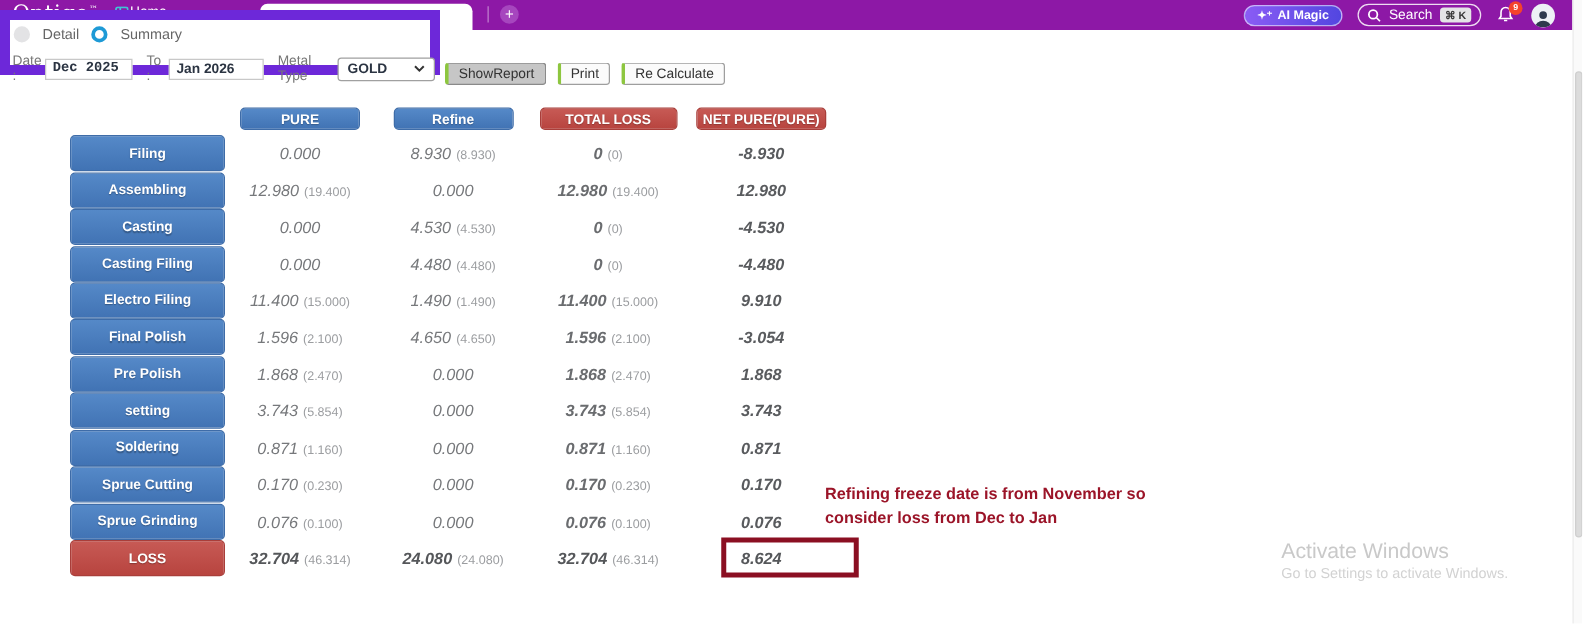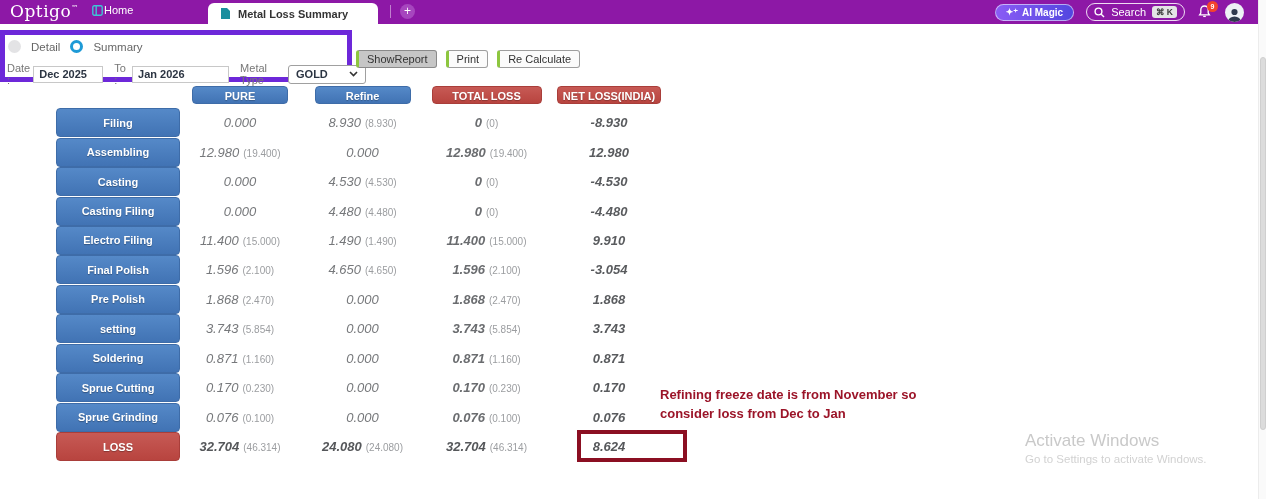--- a/index.html
+++ b/index.html
@@ -18,21 +18,21 @@
   .hdr-right { position:absolute; right:14px; top:0; height:24px; display:flex; align-items:center; gap:12px; }
   .ai-magic { height:17px; border-radius:9px; background:linear-gradient(90deg,#8A5CF5,#5246E0); border:1px solid rgba(255,255,255,.55); color:#fff; font-size:10px; font-weight:bold; display:flex; align-items:center; gap:4px; padding:0 10px; cursor:pointer; }
   .sparkle { font-size:9px; }
   .search-pill { height:18px; border-radius:10px; border:1px solid rgba(255,255,255,.85); display:flex; align-items:center; gap:6px; padding:0 7px; color:#fff; font-size:11px; cursor:pointer; }
   .kbd { background:#E4E4E6; border-radius:3px; color:#3a3a3a; font-size:8.5px; font-weight:bold; padding:1px 4px; }
   .bell-wrap { position:relative; width:16px; height:16px; cursor:pointer; }
   .badge { position:absolute; top:-3px; right:-5px; min-width:11px; height:11px; border-radius:6px; background:#F4432C; color:#fff; font-size:7px; font-weight:bold; text-align:center; line-height:11px; }
   .avatar { width:19px; height:19px; border-radius:50%; background:#EDF1F5; overflow:hidden; display:flex; align-items:flex-end; justify-content:center; cursor:pointer; }
 
   
-  .filter-box { position:absolute; left:0; top:30px; width:352px; height:52px; border:5px solid #6d28d9; background:#fff; }
+  .filter-box { position:absolute; left:0; top:8px; width:352px; height:52px; border:8px solid #6d28d9; background:#fff; }
   .radio-row { position:absolute; left:3px; top:5px; display:flex; align-items:center; gap:10px; font-size:11.5px; color:#666; }
   .radio { width:13px; height:13px; border-radius:50%; cursor:pointer; }
   .radio.off { background:#E3E3E5; }
   .radio.on { background:#fff; border:3.5px solid #1E9AD6; }
   .fields-row { position:absolute; left:2px; top:27px; display:flex; align-items:center; font-size:11px; color:#777; }
   .fld-input { height:17px; border:1px solid #C8C8C8; font-size:11px; font-weight:bold; color:#2B3442; padding:0 5px; font-family:"Liberation Sans", sans-serif; }
   .sel { height:19px; border:1px solid #A0A0A0; border-radius:3px; display:flex; align-items:center; justify-content:space-between; padding:0 7px; width:95px; font-size:11px; font-weight:bold; color:#2B3442; cursor:pointer; background:#fff; }
   .action-btns { position:absolute; left:356px; top:50px; display:flex; gap:9px; }
   .a-btn { height:18px; border:1px solid #9E9E9E; border-left:3px solid #8DC63F; border-radius:3px; font-size:11px; color:#333; padding:0 8px; cursor:pointer; font-family:"Liberation Sans", sans-serif; background:#FBFBFB; }
   .a-btn.gray { background:#C6C6C6; border-color:#8A8A8A; border-left-color:#8DC63F; }
@@ -124,23 +124,23 @@
 
   <div class="filter-box">
     <div class="radio-row">
       <span class="radio off"></span>
       <span>Detail</span>
       <span class="radio on"></span>
       <span>Summary</span>
     </div>
     <div class="fields-row">
       <span>Date :</span>
-      <input class="fld-input" style="width: 70px; margin-left: 3px;" value="Dec 2025">
+      <input class="fld-input" style="width: 70px; margin-left: 3px; font-family: Liberation Mono, monospace;" value="Dec 2025">
       <span style="margin-left:11px;">To :</span>
-      <input class="fld-input" style="width: 97px; margin-left: 4px;" value="Jan 2026">
+      <input class="fld-input" style="width: 76px; margin-left: 4px;" value="Jan 2026">
       <span style="margin-left:11px;">Metal Type</span>
       <div class="sel" style="margin-left:6px;">
         <span>GOLD</span>
         <svg width="9" height="6" viewBox="0 0 9 6">
             <polyline points="1,1 4.5,4.5 8,1" fill="none" stroke="#333" stroke-width="1.6"></polyline>
           </svg>
       </div>
     </div>
   </div>
   <div class="action-btns">
@@ -155,21 +155,21 @@
       <div class="hcell">
           <div class="hbtn blue" style="width:96px;">PURE</div>
         </div>
       <div class="hcell">
           <div class="hbtn blue" style="width:96px;">Refine</div>
         </div>
       <div class="hcell">
           <div class="hbtn red" style="width:110px;">TOTAL LOSS</div>
         </div>
       <div class="hcell">
-          <div class="hbtn red" style="width:104px;">NET LOSS(INDIA)</div>
+          <div class="hbtn red" style="width:104px;">NET PURE(PURE)</div>
         </div>
     </div>
     <div id="table-body">
     <div class="trow">
       <div class="cell label-cell">
             <button class="row-btn">Filing</button>
           </div>
       <div class="cell col-india">
             <span class="v">0.000</span>
           </div>

